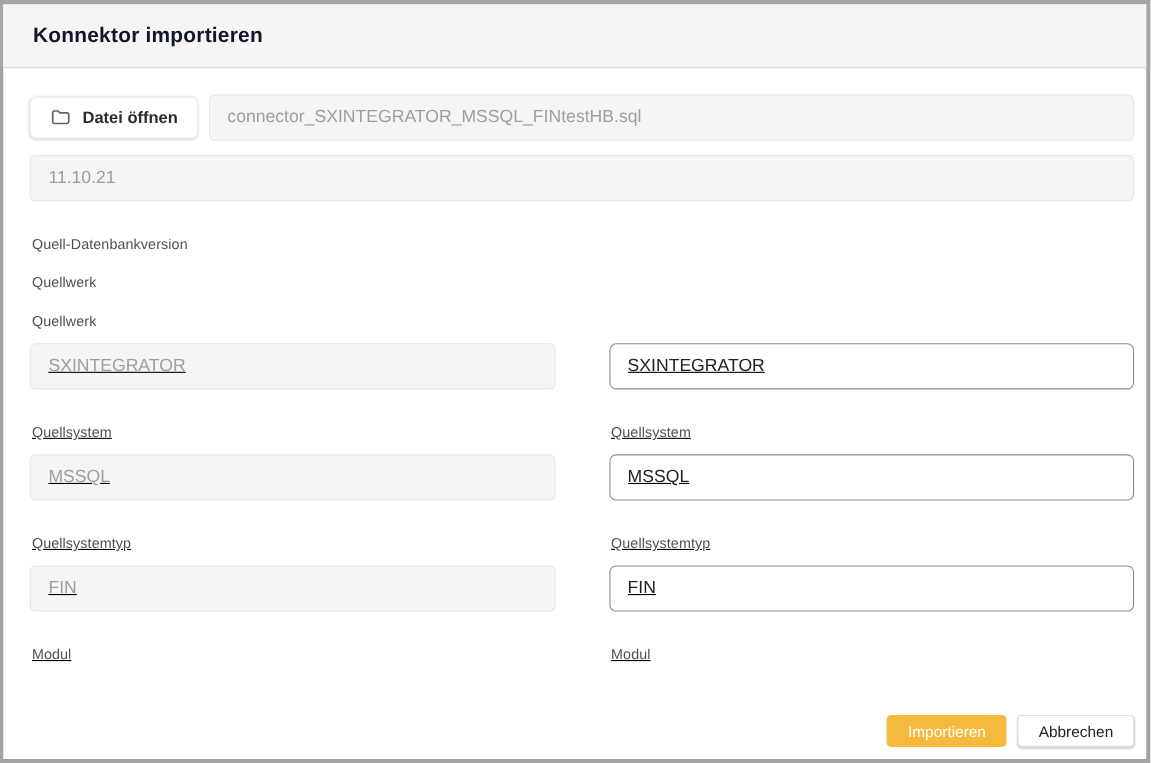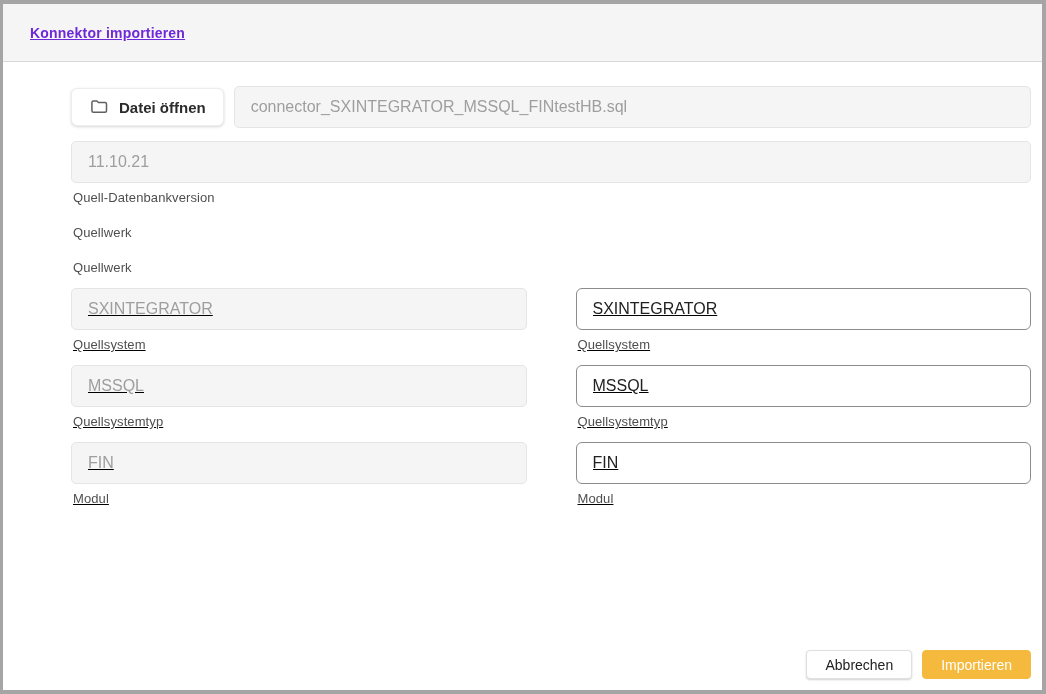--- a/index.html
+++ b/index.html
@@ -16,47 +16,45 @@
     display: flex; flex-direction: column;
   }
   .header {
     background: #f5f5f5;
     border-bottom: 1px solid #d9d9d9;
     height: 58px; flex: 0 0 58px;
     display: flex; align-items: center;
     padding: 0 27px;
   }
   .title {
-    font-size: 14px; font-weight: 700; color: #6d28d9;
+    font-size: 19px; font-weight: 700; color: #0f172a;
     letter-spacing: 0.2px;
-    text-decoration: underline;
   }
   .body {
     flex: 1 1 auto;
     padding: 24px 11px 0 24px;
     overflow: hidden;
-    margin-left: 44px;
   }
   .file-row { display: flex; align-items: flex-start; margin-bottom: 13px; }
   .open-btn {
     margin-top: 2px;
     height: 38px;
     background: #ffffff;
     border: 1px solid #ededed;
     border-radius: 6px;
     box-shadow: 0 1px 3px rgba(0,0,0,0.16);
     display: inline-flex; align-items: center; gap: 10px;
     padding: 0 17px;
     font-family: inherit;
     font-size: 15px; font-weight: 700; color: #2b2b2b;
     cursor: pointer;
     white-space: nowrap;
   }
   .open-btn svg { display: block; }
-  .group { display: flex; flex-direction: column; margin-bottom: 13px; }
+  .group { display: flex; flex-direction: column; margin-bottom: 13px; gap: 24px; }
   .file-row .group { flex: 1 1 auto; margin-left: 10px; margin-bottom: 0; }
   .field {
     height: 42px;
     background: #f5f5f5;
     border: 1px solid #e5e5e5;
     border-radius: 5px;
     display: flex; align-items: center;
     padding: 0 16px;
     font-size: 16px; color: #9e9e9e;
     white-space: nowrap; overflow: hidden;
@@ -178,17 +176,17 @@
         <div class="group">
           <input class="text-input" type="text" value="FIN" style="">
           <div class="label">Modul</div>
         </div>
       </div>
 
     </div>
   </div>
 
   <div class="footer">
+    <button class="btn btn-primary">Importieren</button>
     <button class="btn btn-secondary">Abbrechen</button>
-    <button class="btn btn-primary">Importieren</button>
   </div>
 
 </div>
 
 </body></html>

